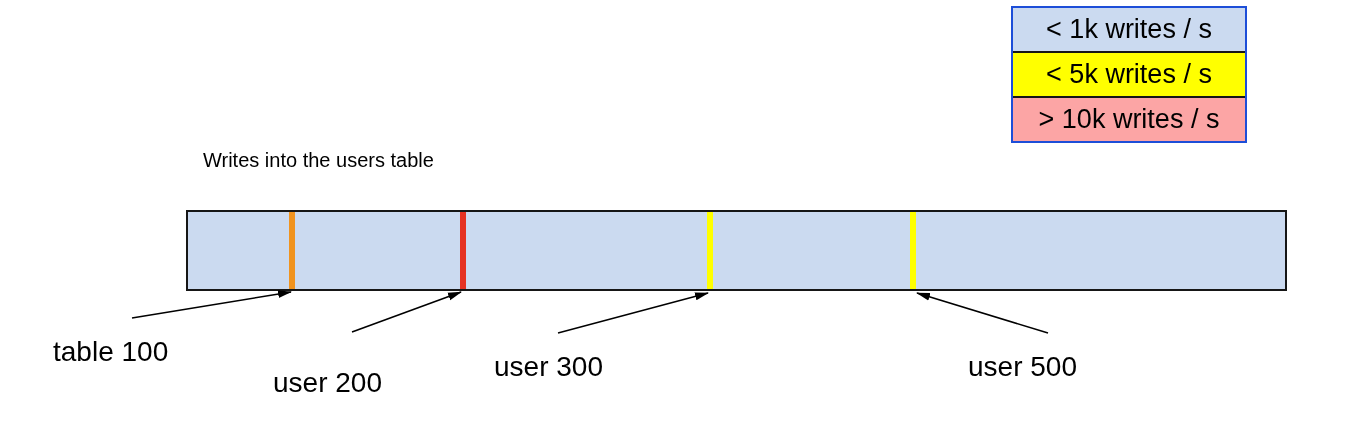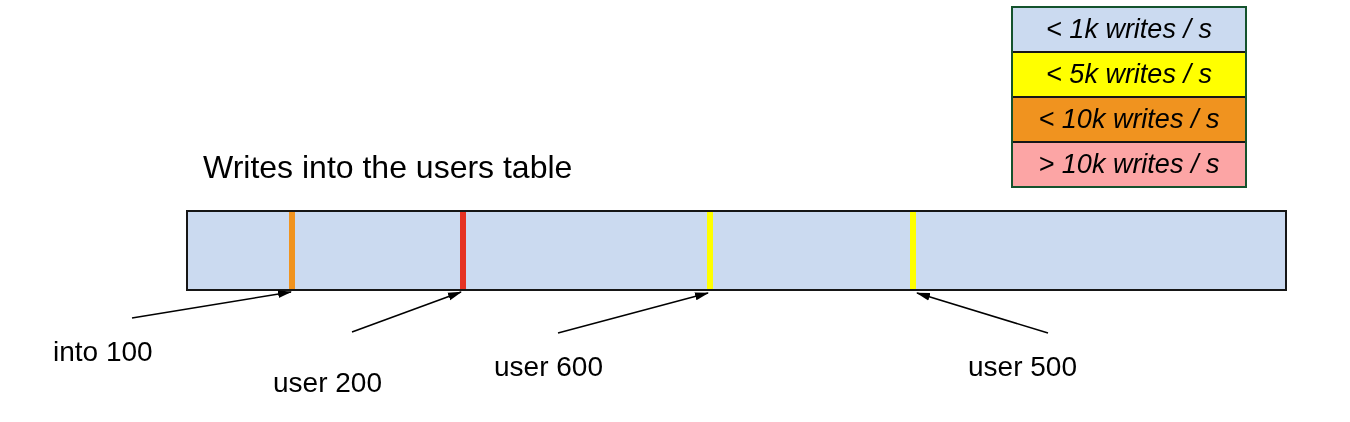--- a/index.html
+++ b/index.html
@@ -11,39 +11,38 @@
     font-family: "Liberation Sans", sans-serif;
     color: #000000;
     overflow: hidden;
   }
   
   .legend {
     position: absolute;
     left: 1011px;
     top: 6px;
     width: 232px;
-    border: 2px solid #14532d;
-    font-style: italic;
+    border: 2px solid #1d4ed8;
   }
   .legend-row {
     height: 43px;
     display: flex;
     align-items: center;
     justify-content: center;
     font-size: 27px;
     line-height: 1;
     white-space: nowrap;
   }
   .legend-row + .legend-row { border-top: 2px solid #161616; align-items: center; }
   
   .diagram-title {
     position: absolute;
     left: 203px;
     top: 149px;
-    font-size: 32px;
+    font-size: 20px;
     white-space: nowrap;
   }
   
   .band {
     position: absolute;
     left: 186px;
     top: 210px;
     width: 1097px;
     height: 77px;
     border: 2px solid #161616;
@@ -79,40 +78,37 @@
 
 <div class="canvas">
 
   <div class="legend">
     <div class="legend-row" style="background-color: rgb(203, 218, 240);">
       <span>&lt; 1k writes / s</span>
     </div>
     <div class="legend-row" style="background-color: rgb(255, 255, 0);">
       <span>&lt; 5k writes / s</span>
     </div>
-    <div class="legend-row" style="background-color: rgb(240, 147, 31);">
-      <span>&lt; 10k writes / s</span>
-    </div>
     <div class="legend-row" style="background-color: #fca5a5;">
       <span>&gt; 10k writes / s</span>
     </div>
   </div>
 
   <div class="diagram-title">Writes into the users table</div>
 
   <div class="band" style="background-color: rgb(203, 218, 240);">
     <div class="stripe" style="left: 101px; background-color: rgb(240, 147, 31);"></div>
     <div class="stripe" style="left: 272px; background-color: rgb(230, 50, 34);"></div>
     <div class="stripe" style="left: 519px; background-color: rgb(255, 255, 0);"></div>
     <div class="stripe" style="left: 722px; background-color: rgb(255, 255, 0);"></div>
   </div>
 
-  <div class="user-label u100">into 100</div>
+  <div class="user-label u100">table 100</div>
   <div class="user-label u200">user 200</div>
-  <div class="user-label u300">user 600</div>
+  <div class="user-label u300">user 300</div>
   <div class="user-label u400">user 500</div>
 
   <svg class="arrows-layer" viewBox="0 0 1350 422" xmlns="http://www.w3.org/2000/svg">
     <defs>
       <marker id="ah" markerUnits="userSpaceOnUse" markerWidth="14" markerHeight="10" refX="13" refY="5" orient="auto">
         <path d="M0,1 L14,5 L0,9 z" fill="#000000"></path>
       </marker>
     </defs>
   <line x1="132" y1="318" x2="291" y2="292" marker-end="url(#ah)"></line>
       <line x1="352" y1="332" x2="461" y2="292" marker-end="url(#ah)"></line>

